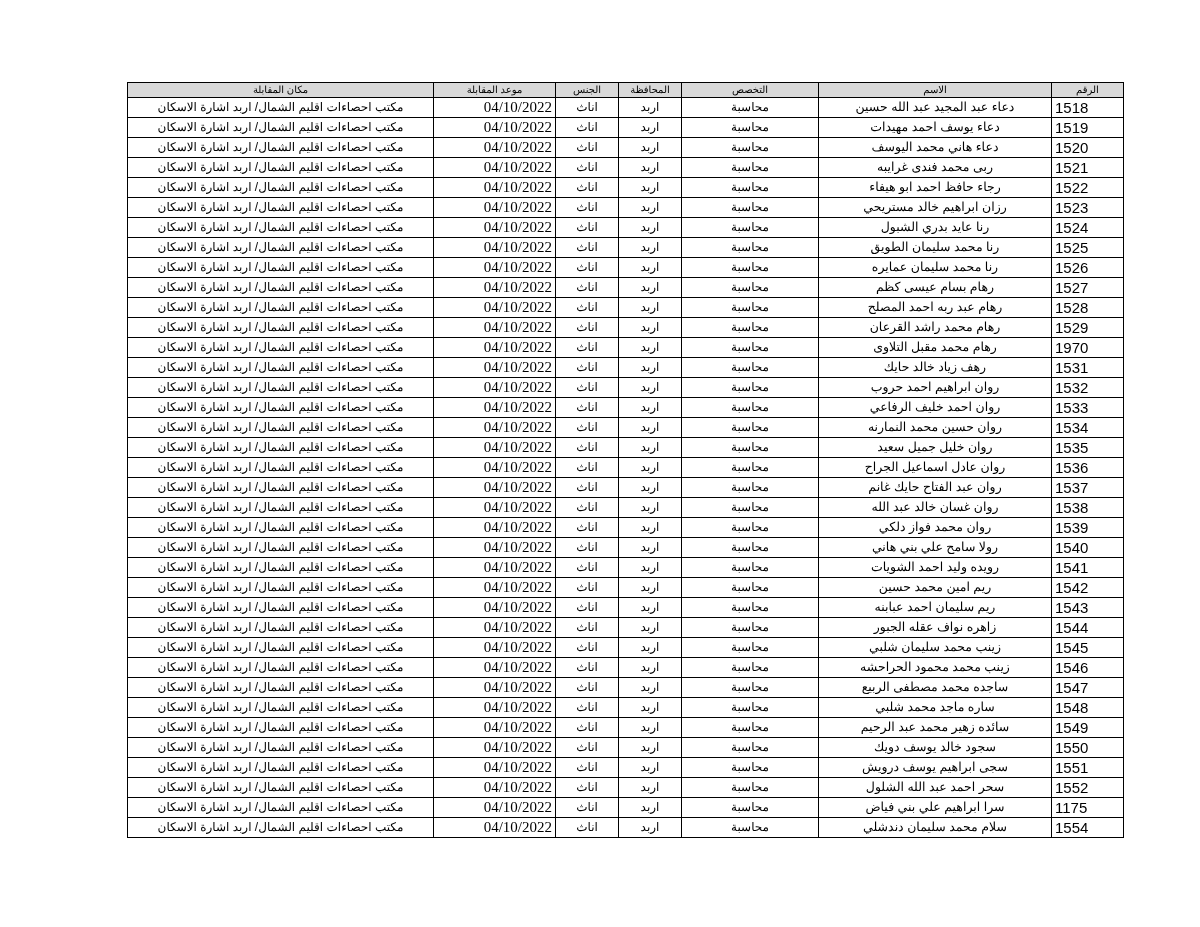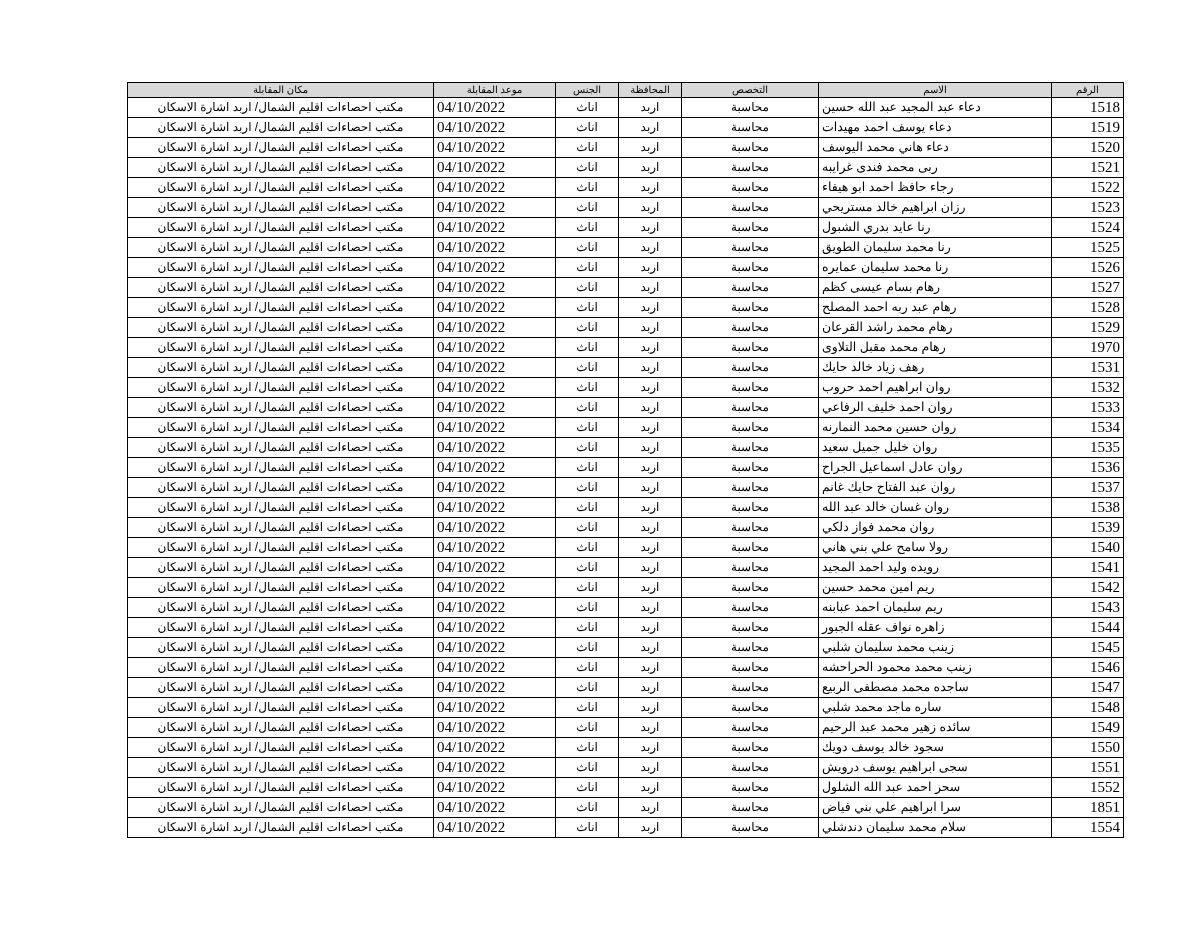--- a/index.html
+++ b/index.html
@@ -40,32 +40,32 @@
       font-weight: normal;
       text-align: center;
       line-height: 14px;
     }
     table.roster tbody td {
       height: 19px;
       line-height: 19px;
       font-size: 12px;
     }
     td.c-num {
-      font-family: Liberation Serif, serif;
+      font-family: Liberation Sans, sans-serif;
       font-size: 15px !important;
-      text-align: right;
+      text-align: left;
       direction: ltr;
       padding-left: 3px;
     }
-    td.c-name { text-align: left; font-size: 12.5px !important; }
+    td.c-name { text-align: center; font-size: 12.5px !important; }
     td.c-spec, td.c-gov, td.c-gender { text-align: center; }
     td.c-date {
       font-family: "Liberation Serif", serif;
       font-size: 15px !important;
-      text-align: left;
+      text-align: right;
       direction: ltr;
     }
     td.c-place { text-align: center; padding-left: 20px; margin-top: 26px; }
   </style>
 </head>
 <body>
 
 <div class="page">
   <table class="roster">
     <colgroup>
@@ -291,21 +291,21 @@
           <td class="c-num">1540</td>
           <td class="c-name">رولا سامح علي بني هاني</td>
           <td class="c-spec">محاسبة</td>
           <td class="c-gov">اربد</td>
           <td class="c-gender">اناث</td>
           <td class="c-date">04/10/2022</td>
           <td class="c-place">مكتب احصاءات اقليم الشمال/ اربد اشارة الاسكان</td>
         </tr>
         <tr>
           <td class="c-num">1541</td>
-          <td class="c-name">رويده وليد احمد المجيد</td>
+          <td class="c-name">رويده وليد احمد الشويات</td>
           <td class="c-spec">محاسبة</td>
           <td class="c-gov">اربد</td>
           <td class="c-gender">اناث</td>
           <td class="c-date">04/10/2022</td>
           <td class="c-place">مكتب احصاءات اقليم الشمال/ اربد اشارة الاسكان</td>
         </tr>
         <tr>
           <td class="c-num">1542</td>
           <td class="c-name">ريم امين محمد حسين</td>
           <td class="c-spec">محاسبة</td>
@@ -398,21 +398,21 @@
         <tr>
           <td class="c-num">1552</td>
           <td class="c-name">سحر احمد عبد الله الشلول</td>
           <td class="c-spec">محاسبة</td>
           <td class="c-gov">اربد</td>
           <td class="c-gender">اناث</td>
           <td class="c-date">04/10/2022</td>
           <td class="c-place">مكتب احصاءات اقليم الشمال/ اربد اشارة الاسكان</td>
         </tr>
         <tr>
-          <td class="c-num">1851</td>
+          <td class="c-num">1175</td>
           <td class="c-name">سرا ابراهيم علي بني فياض</td>
           <td class="c-spec">محاسبة</td>
           <td class="c-gov">اربد</td>
           <td class="c-gender">اناث</td>
           <td class="c-date">04/10/2022</td>
           <td class="c-place">مكتب احصاءات اقليم الشمال/ اربد اشارة الاسكان</td>
         </tr>
         <tr>
           <td class="c-num">1554</td>
           <td class="c-name">سلام محمد سليمان دندشلي</td>

